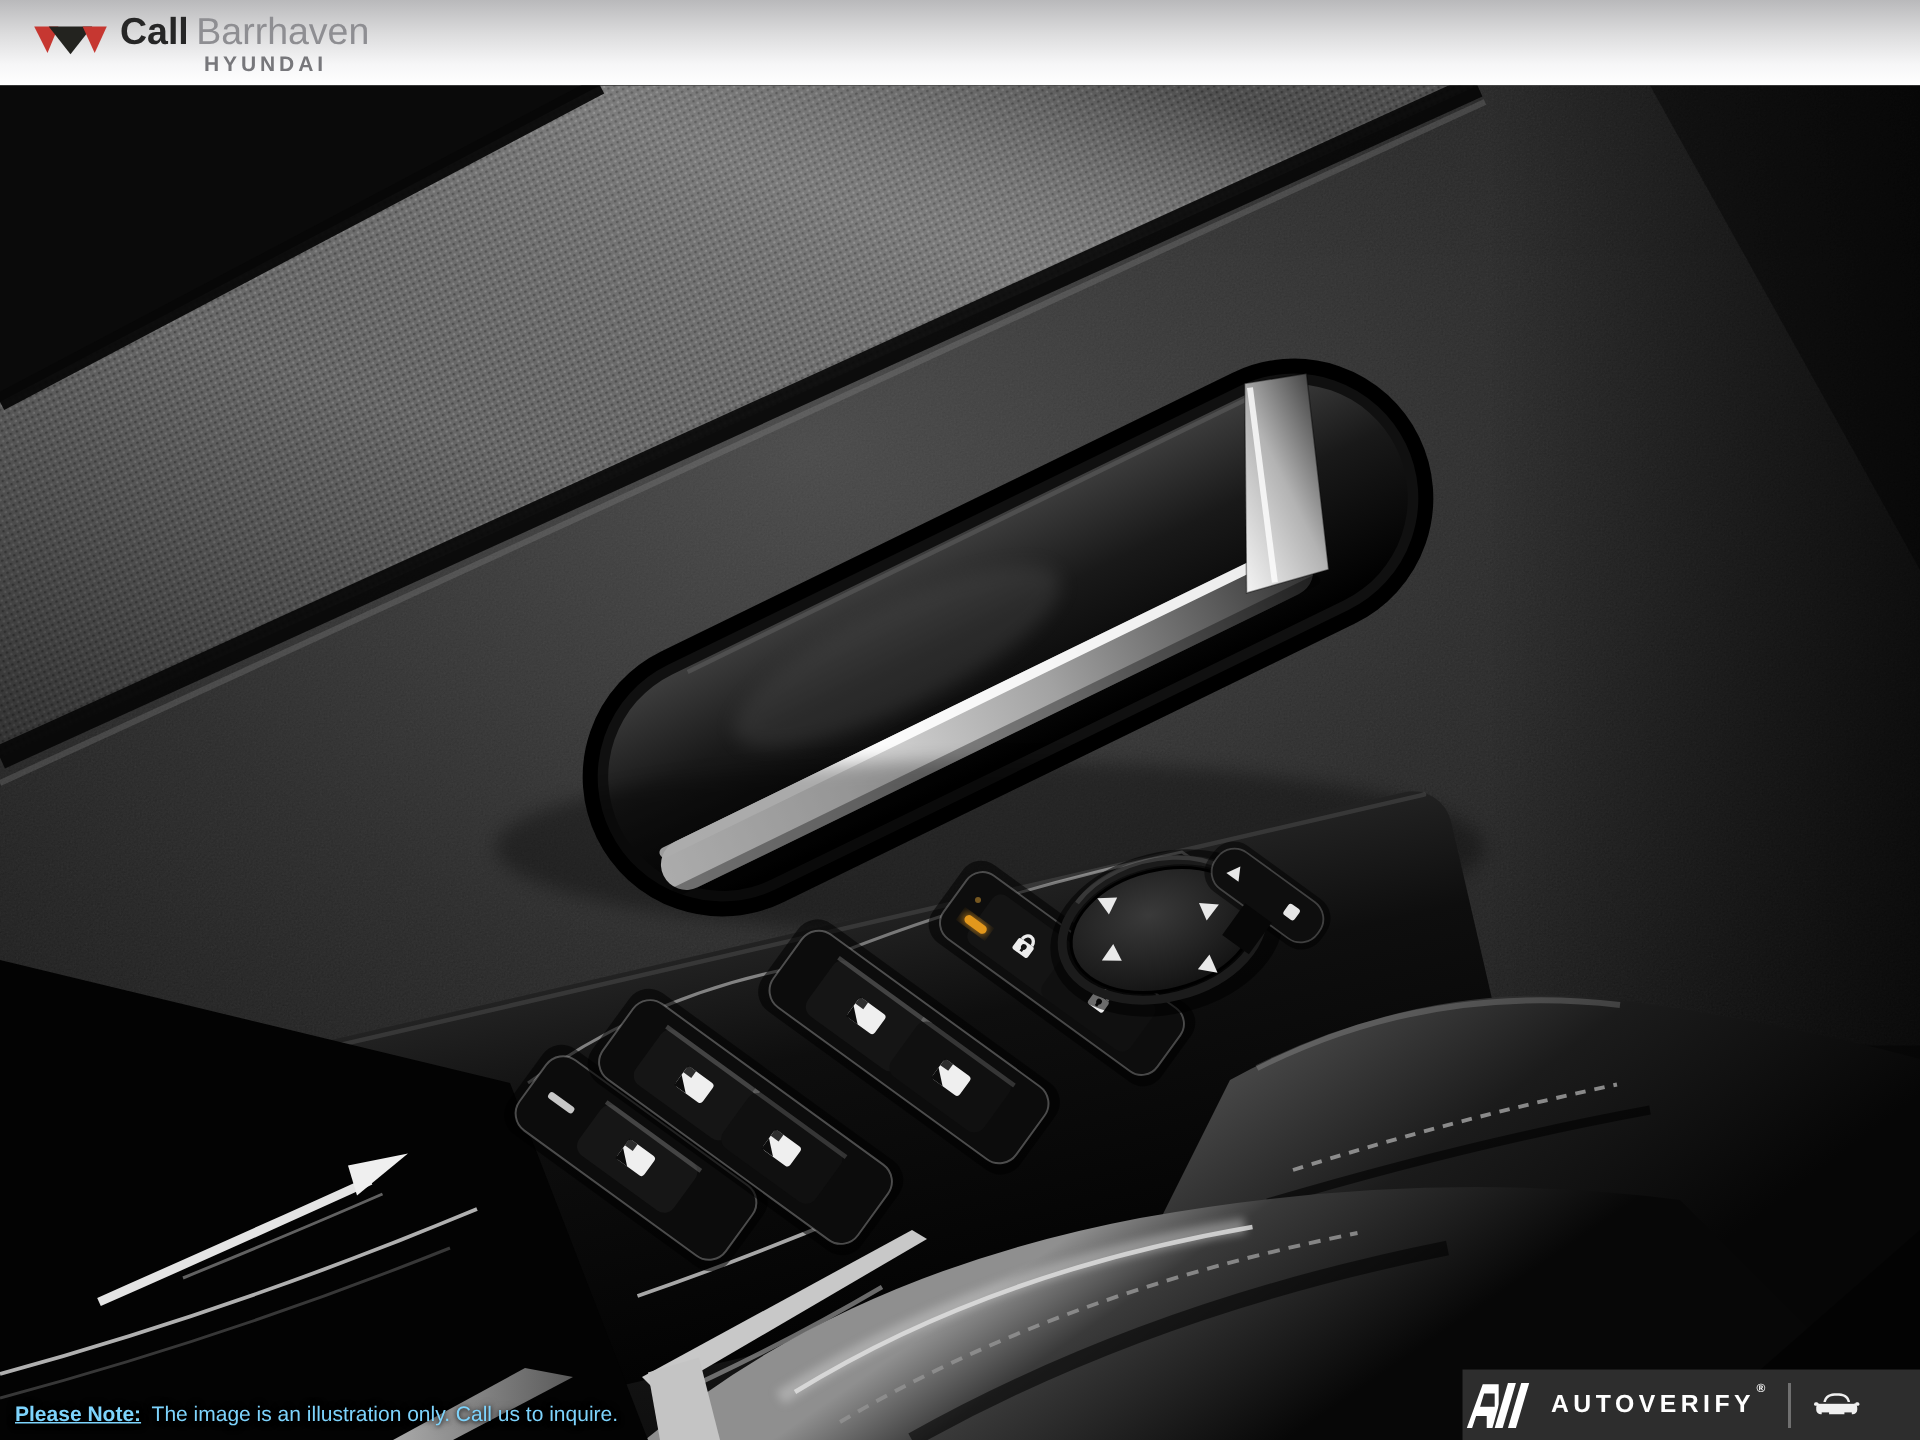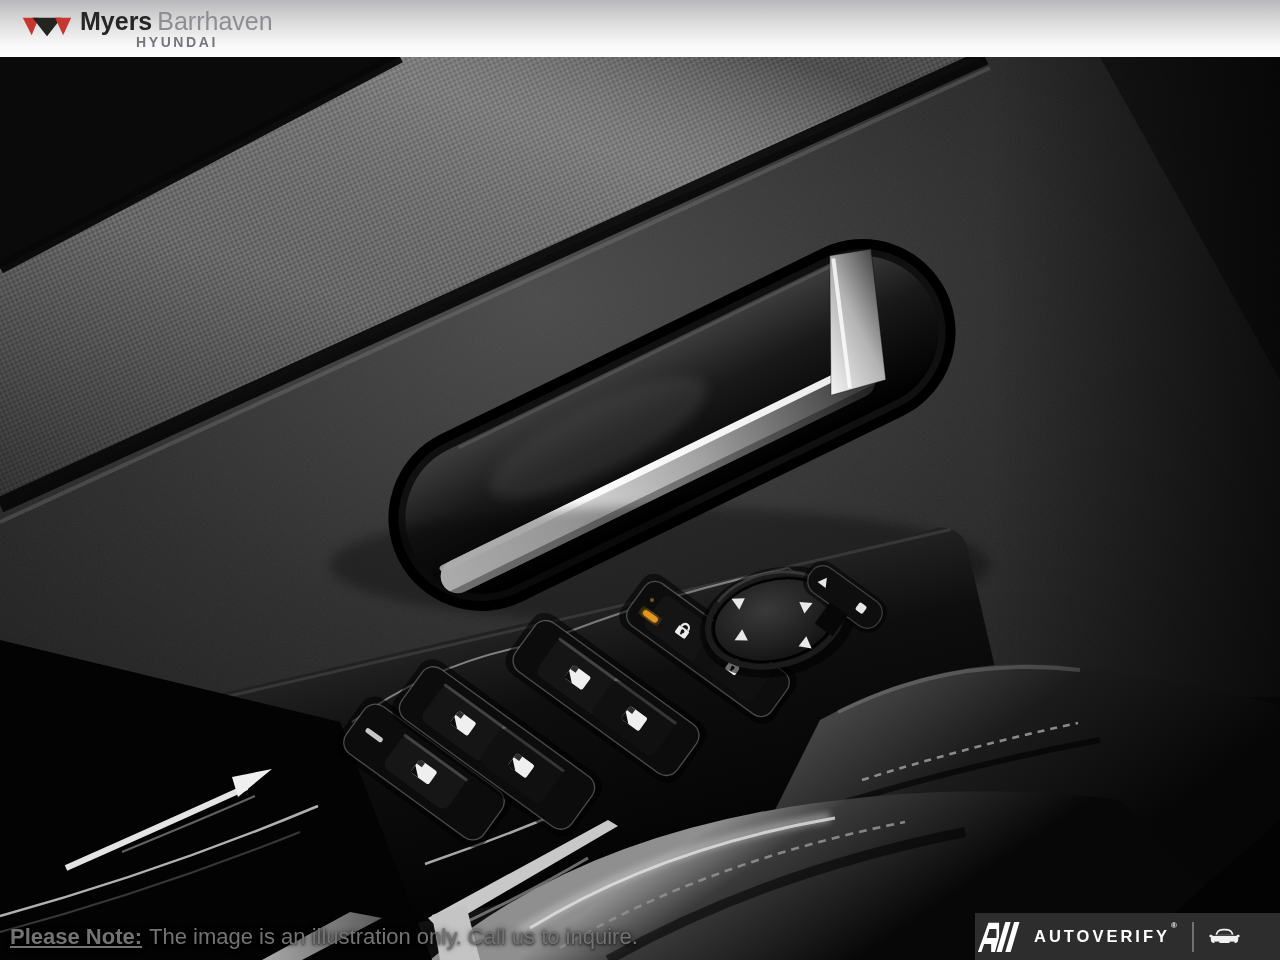--- a/index.html
+++ b/index.html
@@ -21,21 +21,21 @@
             margin:1px 0 0 56px;}
   .contact{display:flex;align-items:center;gap:9px;}
   .website{font-size:20px;font-weight:700;color:#3c3c3e;}
   .phone-number{font-size:25px;font-weight:700;color:#131313;letter-spacing:.5px;}
 
   
   .photo{position:absolute;top:57px;left:0;width:1280px;height:903px;background:#141414;}
   .photo svg.scene{display:block;}
 
   
-  .note{position:absolute;left:10px;bottom:10px;font-size:22px;color:#737373;
+  .note{position:absolute;left:10px;bottom:10px;font-size:14px;color:#7dd3fc;
         text-shadow:0 1px 3px rgba(0,0,0,.85), 0 0 6px rgba(0,0,0,.5);white-space:nowrap;}
   .note-label{font-weight:700;text-decoration:underline;margin-right:7px;}
   .av-bar{position:absolute;right:0;bottom:0;width:305px;height:47px;background:#2d2d2d;
           display:flex;align-items:center;padding-left:2px;box-sizing:border-box;}
   .av-brand{color:#ffffff;font-weight:700;font-size:16.5px;letter-spacing:3px;margin-left:11px;}
   .av-reg{color:#ffffff;font-size:8px;vertical-align:top;position:relative;top:-6px;left:1px;}
   .av-divider{width:2px;height:30px;background:#707070;margin:0 15px 0 13px;}
 </style>
 </head>
 <body>
@@ -44,21 +44,21 @@
 
   <div class="hdr">
     <div class="logo">
       <svg class="logo-emblem" width="50" height="27" viewBox="0 0 62 30">
         <polygon points="1,4 21,4 12,26" fill="#c63731"></polygon>
         <polygon points="13,4 49,4 31,27" fill="#23231f"></polygon>
         <polygon points="41,4 61,4 51,26" fill="#c63731"></polygon>
       </svg>
       <div class="logo-text">
         <div class="logo-line1">
-          <span class="logo-first">Myers</span><span class="logo-second">Barrhaven</span>
+          <span class="logo-first">Call</span><span class="logo-second">Barrhaven</span>
         </div>
         <div class="logo-sub">HYUNDAI</div>
       </div>
     </div>
   </div>
 
   <div class="photo" role="img" aria-label="Interior close-up of vehicle front door panel: chrome inner door handle, power window switches, door lock buttons, amber indicator and power mirror adjustment control">
 
     <svg class="scene" width="1280" height="903" viewBox="0 57 1280 903">
       <defs>

